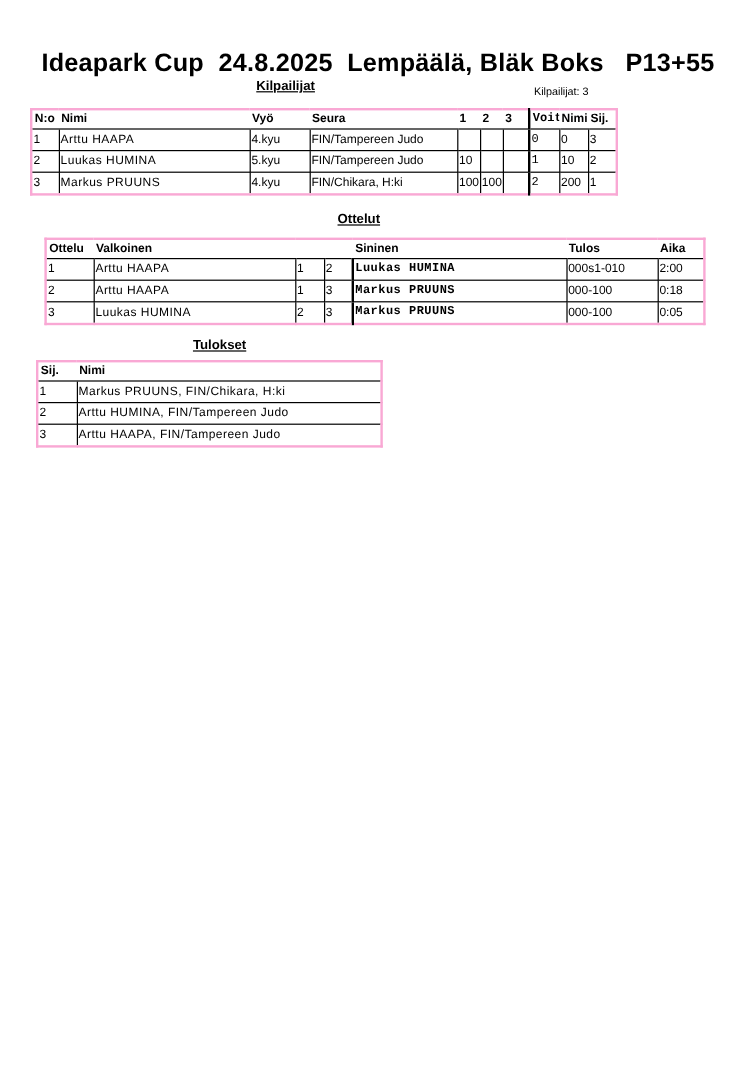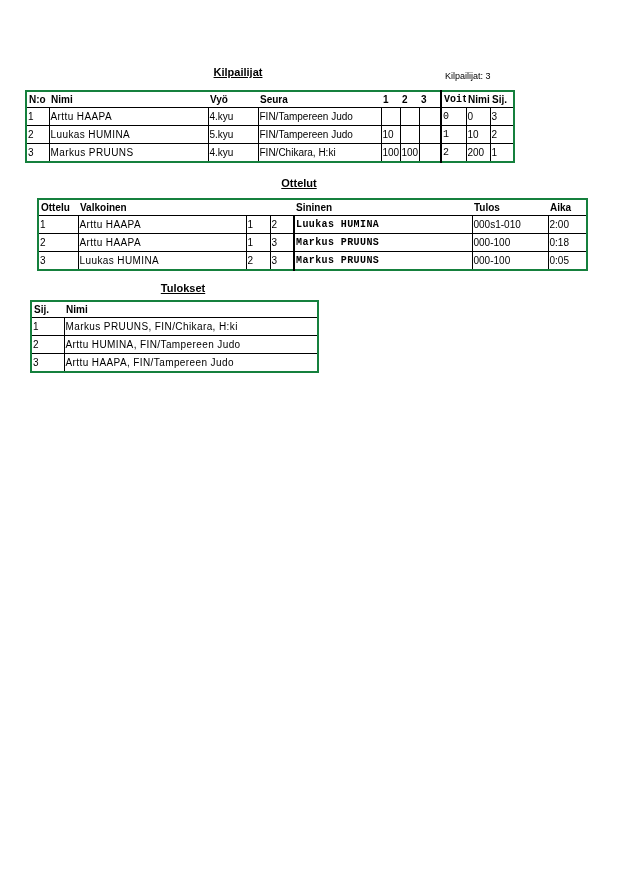--- a/index.html
+++ b/index.html
@@ -36,21 +36,21 @@
     position: absolute;
     top: 71px; left: 445px; width: 148px;
     text-align: left;
     font-size: 9px;
   }
   table.tbl {
     position: absolute;
     border-collapse: collapse;
     table-layout: fixed;
     font-size: 10px;
-    border: 2px solid #15803d;
+    border: 2px solid #f9a8d4;
   }
   table.t1 { left: 25px; top: 90px;  width: 488px; }
   table.t2 { left: 25px; top: 198px; width: 549px; margin-left: 12px; }
   table.t3 { left: 30px; top: 300px; width: 287px; }
   .tbl th {
     font-weight: bold;
     border: none;
     border-bottom: 1px solid #000;
     height: 15px;
     padding: 0 2px;
@@ -69,20 +69,21 @@
   .ac { text-align: left; }
   .pl { padding-left: 5px; }
   .name { letter-spacing: 0.4px; }
   .bold { font-weight: bold; }
 </style>
 </head>
 <body>
 
 <div class="page">
 
+  <div class="title">Ideapark Cup  24.8.2025  Lempäälä, Bläk Boks   P13+55</div>
   <div class="sec-title kilpailijat">Kilpailijat</div>
   <div class="count-label">Kilpailijat: 3</div>
 
   <table class="tbl t1">
     <colgroup>
       <col style="width:23px">
         <col style="width:159px">
         <col style="width:50px">
         <col style="width:123px">
       <col style="width:19px">

